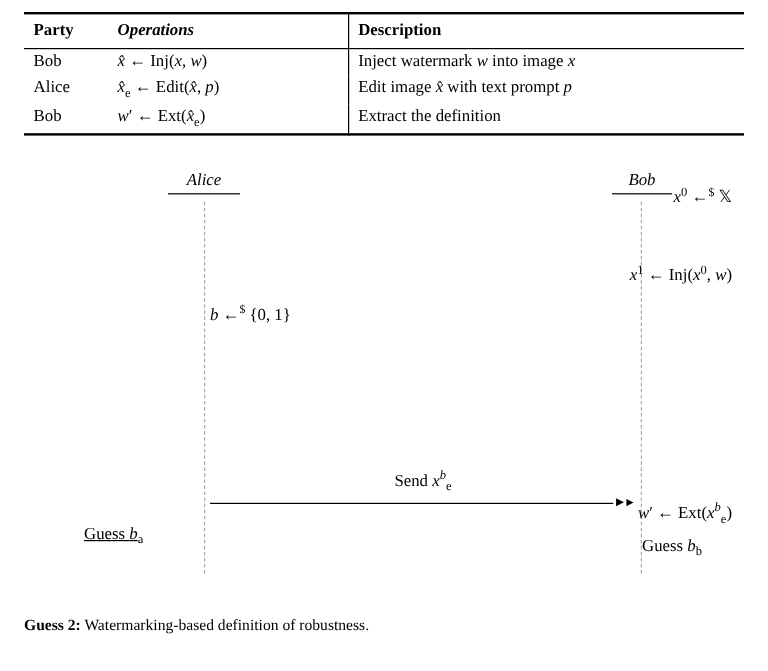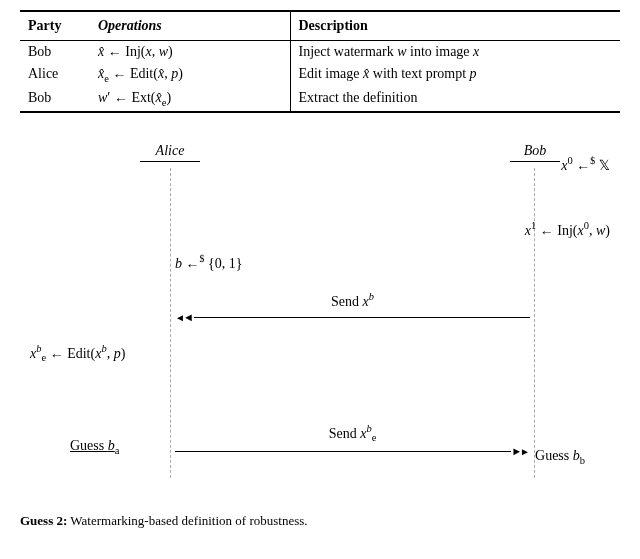--- a/index.html
+++ b/index.html
@@ -260,44 +260,35 @@
   <div class="bob-step2">
     <i>x</i><sup>1</sup> ← <span class="mono">Inj</span>(<i>x</i><sup>0</sup>, <i>w</i>)
   </div>
 
   <div class="b-chosen-row">
     <div class="b-chosen-label">
       <i>b</i> ←<sup style="font-size:0.7em">$</sup> {0, 1}
     </div>
   </div>
 
-  <div class="send-xb-row">
+
+
+  <div class="send-xeb-row">
     <div style="text-align:center; margin-bottom:2px;">
-      Send <i>x</i><sup><i>b</i></sup>
-    </div>
-    <div class="arrow-left" style="width:100%">
-      <span style="font-size:11px;">◄</span>
-      <div class="arrow-right-line"></div>
-    </div>
-  </div>
-
-  <div class="alice-edit">
-    <i>x</i><sup><i>b</i></sup><sub>e</sub> ← <span class="mono">Edit</span>(<i>x</i><sup><i>b</i></sup>, <i>p</i>)
-  </div>
-
-  <div class="send-xeb-row">
-    <div style="text-align:center; margin-bottom:2px;margin-top:32px;">
       Send <i>x</i><sup><i>b</i></sup><sub>e</sub>
     </div>
     <div class="arrow-right" style="width:100%">
       <div class="arrow-right-line"></div>
       <span style="font-size:11px;">►</span>
     </div>
   </div>
 
+  <div class="bob-ext">
+    <i>w</i>′ ← <span class="mono">Ext</span>(<i>x</i><sup><i>b</i></sup><sub>e</sub>)
+  </div>
 
   <div class="alice-guess">
     Guess <i>b</i><sub>a</sub>
   </div>
 
   <div class="bob-guess">
     Guess <i>b</i><sub>b</sub>
   </div>
 
 </div>

